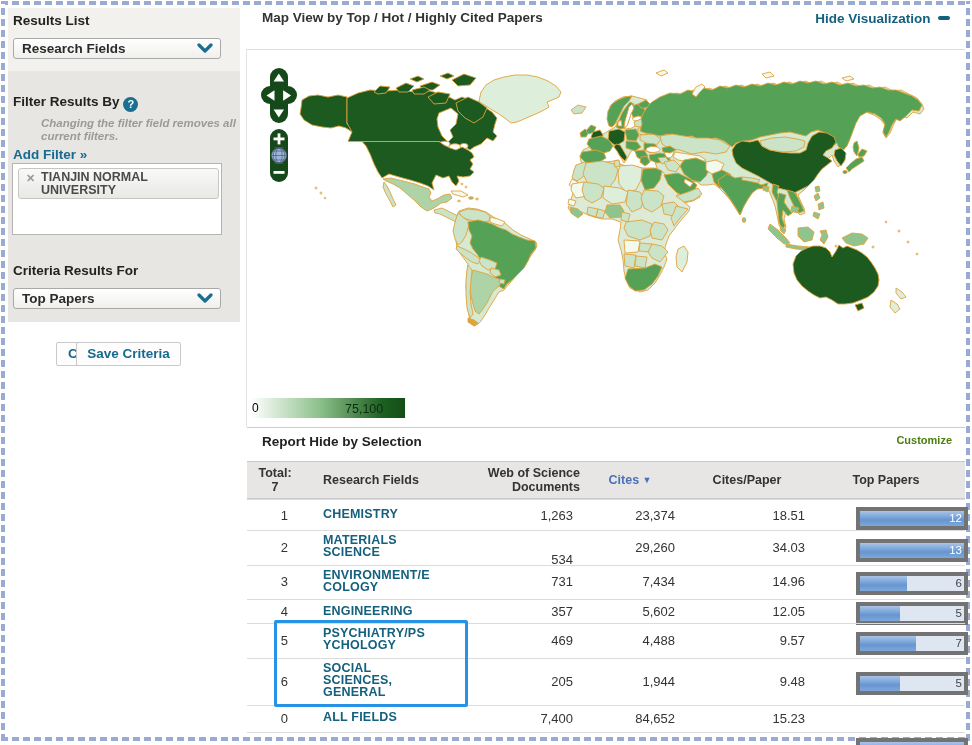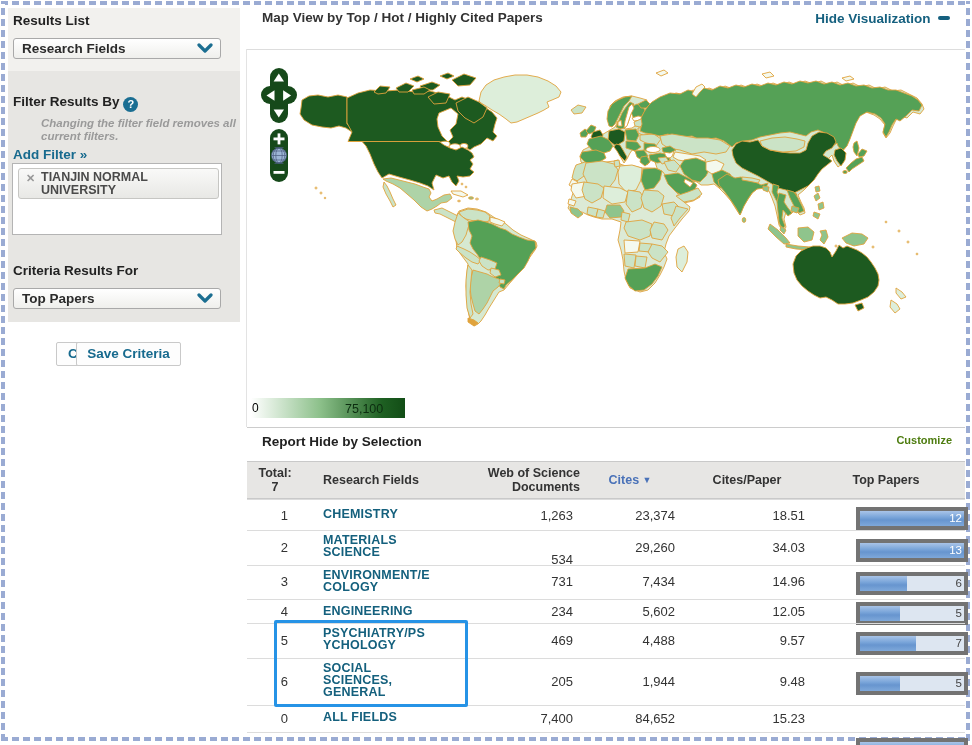--- a/index.html
+++ b/index.html
@@ -333,21 +333,21 @@
 <div class="num" style="left:575px;width:100px;top:574px;">7,434</div>
 <div class="num" style="left:705px;width:100px;top:574px;">14.96</div>
 <div class="bar" style="top:572px;">
       <div class="fill" style="width:47px;"></div>
       <span class="bnum" style="color:#444;">6</span>
     </div>
 
 <div class="row" style="top:599px;height:24px;"></div>
 <div class="rank" style="top:604px;">4</div>
 <div class="fld" style="top:606px;text-align:right;">ENGINEERING</div>
-<div class="num" style="left:473px;width:100px;top:604px;">234</div>
+<div class="num" style="left:473px;width:100px;top:604px;">357</div>
 <div class="num" style="left:575px;width:100px;top:604px;">5,602</div>
 <div class="num" style="left:705px;width:100px;top:604px;">12.05</div>
 <div class="bar" style="top:602px;">
       <div class="fill" style="width:40px;"></div>
       <span class="bnum" style="color:#444;">5</span>
     </div>
 
 <div class="row" style="top:623px;height:35px;"></div>
 <div class="rank" style="top:633px;">5</div>
 <div class="fld" style="top:628px;">PSYCHIATRY/PS<br>YCHOLOGY</div>

